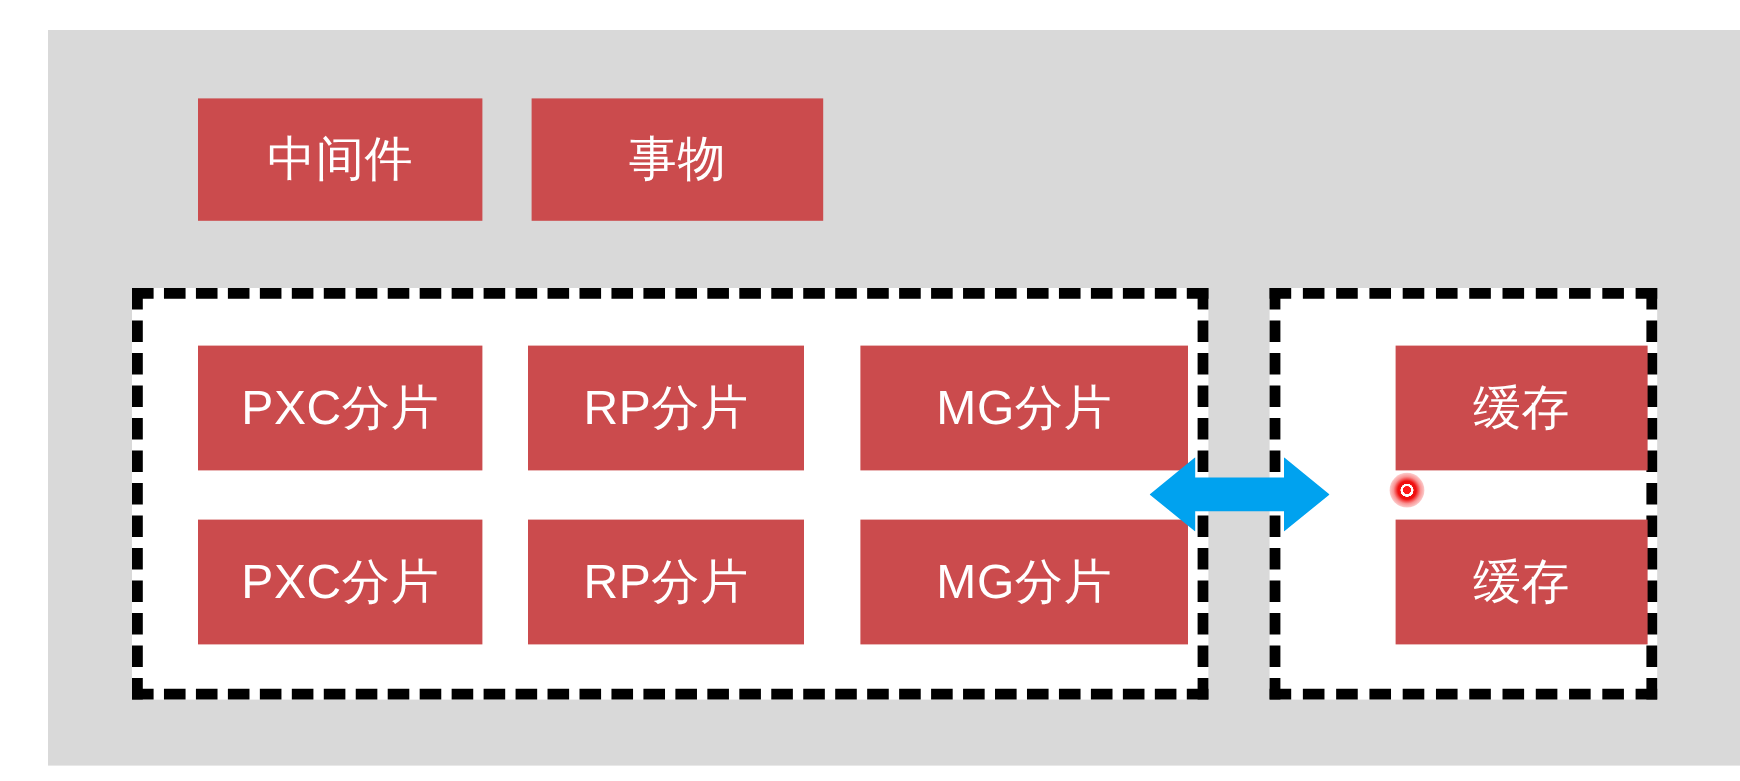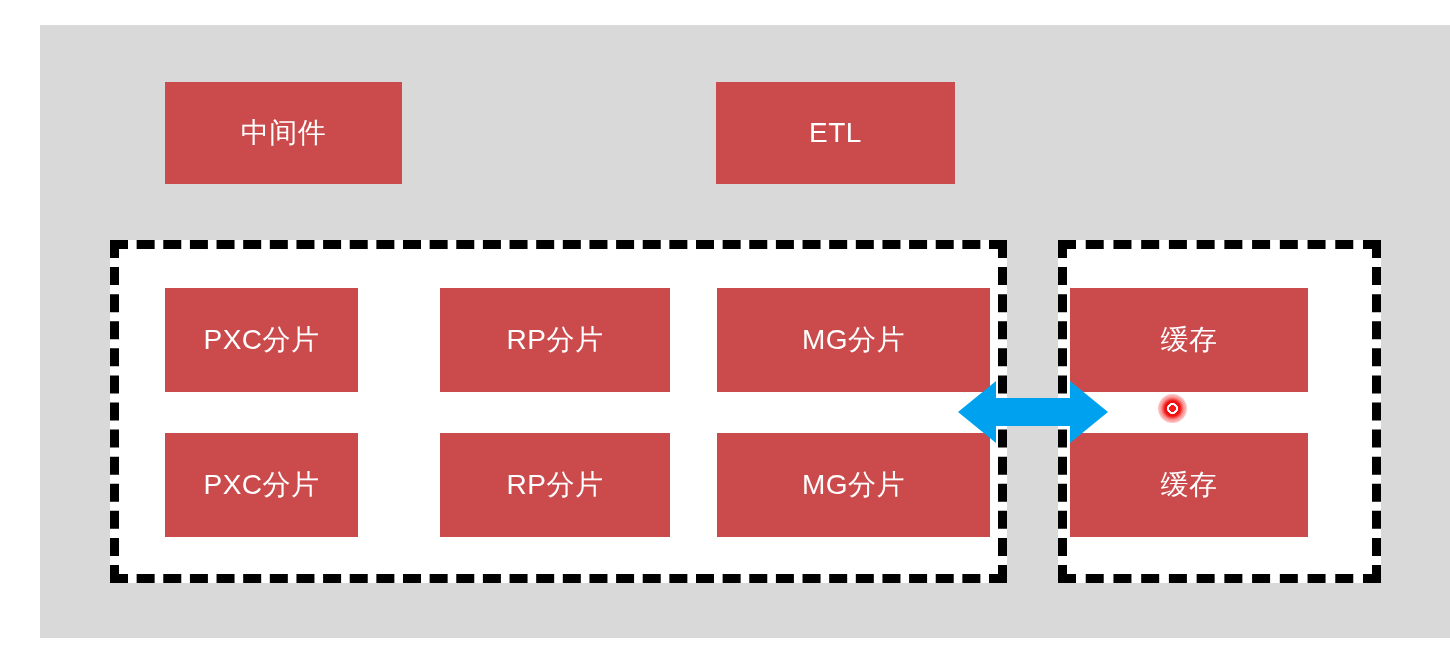--- a/index.html
+++ b/index.html
@@ -32,21 +32,21 @@
   }
 
   
   .rbox {
     position: absolute;
     background: #cb4b4d;
     color: #ffffff;
     display: flex;
     align-items: center;
     justify-content: center;
-    font-size: 28px;
+    font-size: 40px;
     font-weight: 400;
     line-height: 1;
     letter-spacing: 0.5px;
     white-space: nowrap;
     box-sizing: border-box;
   }
 
   
   .top-box { top: 82px; height: 102px; }
   #top-box-0 { left: 165px;  width: 237px; }
@@ -60,26 +60,26 @@
     box-sizing: border-box;
     border: 9px dashed #000000;
   }
   #group-shards { left: 110px; top: 240px; width: 897px; height: 343px; }
   #group-cache  { left: 1058px; top: 240px; width: 323px; height: 343px; }
 
   
   .shard-box { height: 104px; }
   .shard-row-1 { top: 288px; }
   .shard-row-2 { top: 433px; }
-  .col-0 { left: 165px; width: 193px; }
+  .col-0 { left: 165px; width: 237px; }
   .col-1 { left: 440px; width: 230px; }
   .col-2 { left: 717px; width: 273px; }
 
   
-  .cache-box { left: 1070px; width: 238px; height: 104px; }
+  .cache-box { left: 1163px; width: 210px; height: 104px; }
   .cache-row-1 { top: 288px; }
   .cache-row-2 { top: 433px; }
 
   
   #sync-arrow {
     position: absolute;
     left: 958px;
     top: 381px;
     width: 150px;
     height: 62px;
@@ -103,21 +103,21 @@
   }
 </style>
 </head>
 <body>
 
 <div id="slide">
 
   <div class="panel"></div>
 
   <div class="rbox top-box" id="top-box-0">中间件</div>
-  <div class="rbox top-box" id="top-box-2">ETL</div>
+  <div class="rbox top-box" id="top-box-1">事物</div>
 
   <div class="dashed-group" id="group-shards"></div>
 
   <div class="rbox shard-box shard-row-1 col-0">PXC分片</div>
   <div class="rbox shard-box shard-row-1 col-1">RP分片</div>
   <div class="rbox shard-box shard-row-1 col-2">MG分片</div>
 
   <div class="rbox shard-box shard-row-2 col-0">PXC分片</div>
   <div class="rbox shard-box shard-row-2 col-1">RP分片</div>
   <div class="rbox shard-box shard-row-2 col-2">MG分片</div>

